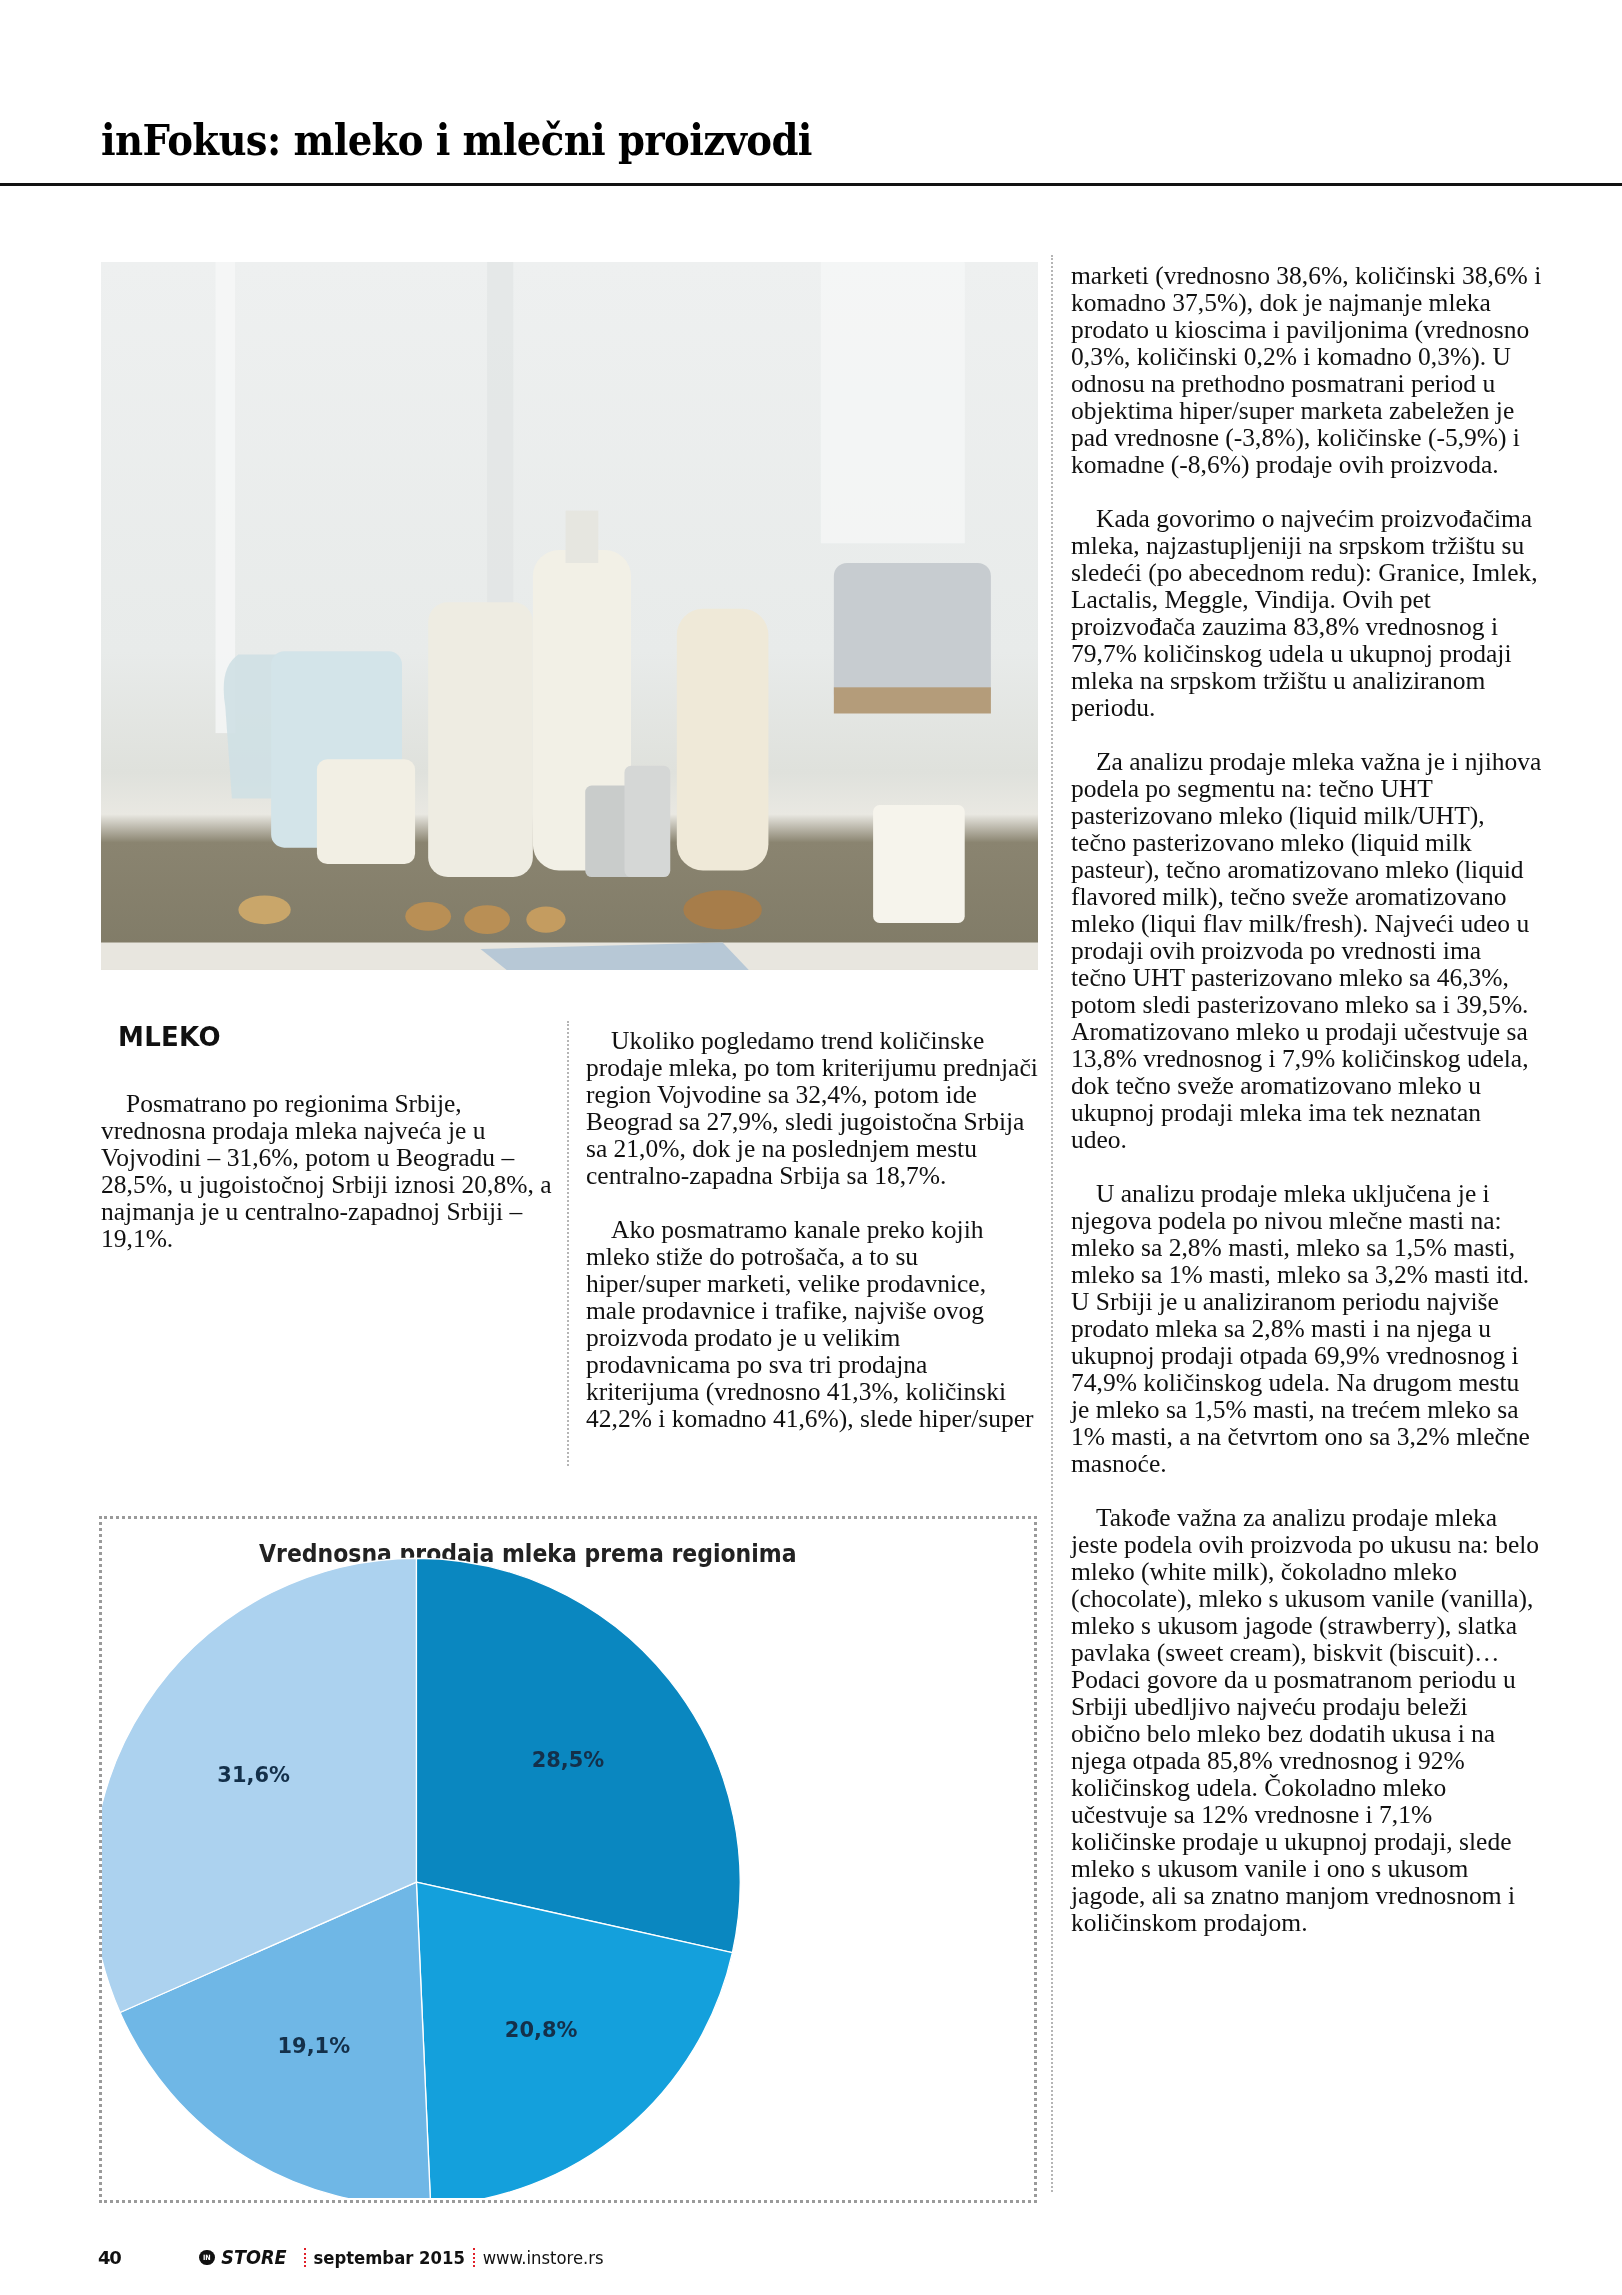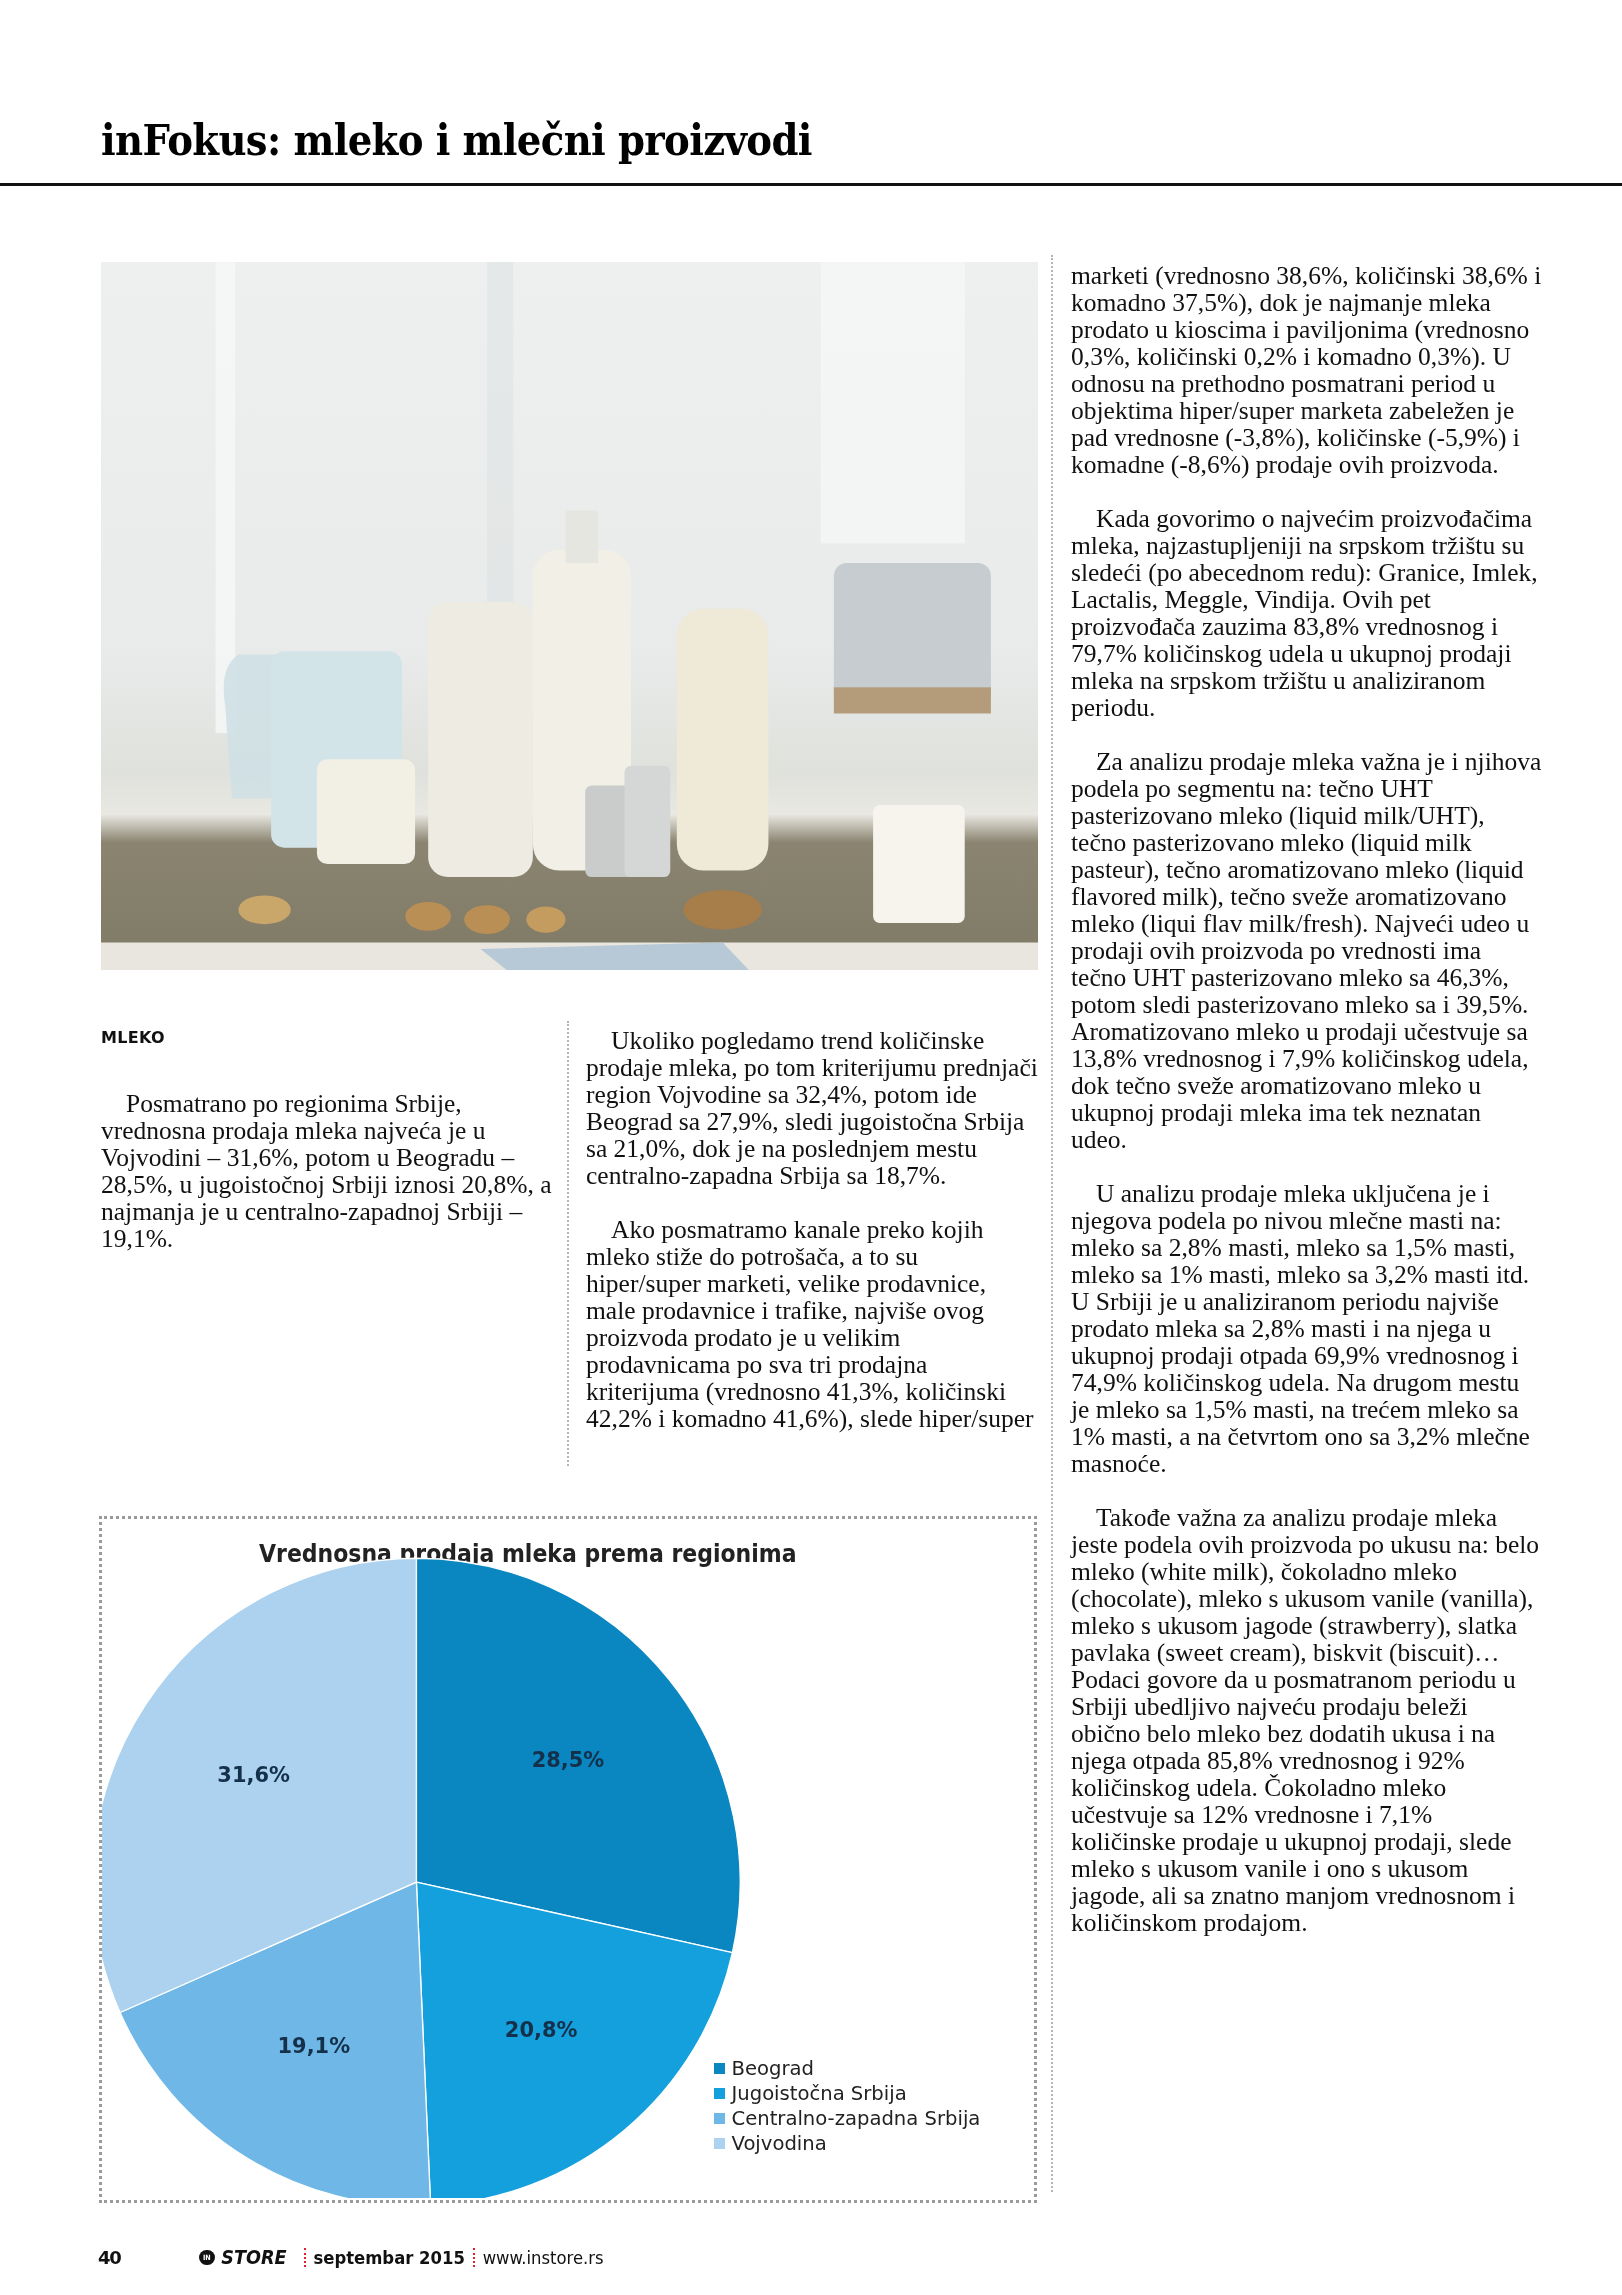--- a/index.html
+++ b/index.html
@@ -18,21 +18,21 @@
     position: absolute; left: 101px; top: 262px; width: 937px; height: 708px; overflow: hidden;
     background: linear-gradient(180deg, #eef0f0 0%, #e8ebea 55%, #dfe1dc 72%, #e9e8e2 78%, #8a8470 82%, #7f7a66 100%);
   }
   #hero-photo svg { position: absolute; left: 0; top: 0; }
 
   .col-text { position: absolute; font-family: "Liberation Serif", "DejaVu Serif", serif; font-size: 25.5px; line-height: 27px; color: #111; }
   .col-text p { margin: 0 0 27px 0; text-indent: 25px; }
   .col-text p:last-child { margin-bottom: 0; }
 
   #col1 { left: 101px; top: 1024px; width: 452px; }
-  #section-heading { font-family: "DejaVu Sans", "Liberation Sans", sans-serif; font-weight: bold; font-size: 16px; margin: 0 0 39px 0; letter-spacing: 0.3px; }
+  #section-heading { font-family: "DejaVu Sans", "Liberation Sans", sans-serif; font-weight: bold; font-size: 26px; margin: 0 0 39px 17px; letter-spacing: 0.3px; }
   #col2 { left: 586px; top: 1027px; width: 452px; }
   #col3 { left: 1071px; top: 262px; width: 471px; }
 
   .vrule { position: absolute; border-left: 2px dotted #b5b5b5; }
   #vrule-col2 { left: 567px; top: 1021px; height: 445px; }
   #vrule-col3 { left: 1051px; top: 255px; height: 1937px; }
 
   #chart-box {
     position: absolute; left: 99px; top: 1516px; width: 938px; height: 687px;
     border: 3.9px dotted #9a9a9a; border-right-width: 3.9px; box-sizing: border-box;
@@ -128,38 +128,20 @@
         <path d="M480,555 L501.7642185673431,1049.5213026656718 A495,495 0 0 1 26.955619552645828,754.438685678263 Z" fill="#6fb7e6" stroke="#ffffff" stroke-width="2"></path>
         <path d="M480,555 L26.955619552645828,754.438685678263 A495,495 0 0 1 479.9999999999999,60 Z" fill="#acd2ef" stroke="#ffffff" stroke-width="2"></path>
       </g>
     <g id="pie-labels">
         <text x="711.7878309794839" y="369.30293106829555" text-anchor="middle" dominant-baseline="middle" font-family="&quot;DejaVu Sans&quot;, &quot;Liberation Sans&quot;, sans-serif" font-weight="bold" font-size="32" fill="#14304a">28,5%</text>
         <text x="670.7490379934455" y="782.6484230223768" text-anchor="middle" dominant-baseline="middle" font-family="&quot;DejaVu Sans&quot;, &quot;Liberation Sans&quot;, sans-serif" font-weight="bold" font-size="32" fill="#14304a">20,8%</text>
         <text x="323.2298829523153" y="807.254098878205" text-anchor="middle" dominant-baseline="middle" font-family="&quot;DejaVu Sans&quot;, &quot;Liberation Sans&quot;, sans-serif" font-weight="bold" font-size="32" fill="#14304a">19,1%</text>
         <text x="231.2541721074839" y="392.7208790199221" text-anchor="middle" dominant-baseline="middle" font-family="&quot;DejaVu Sans&quot;, &quot;Liberation Sans&quot;, sans-serif" font-weight="bold" font-size="32" fill="#14304a">31,6%</text>
       </g>
   </svg>
-  <div id="legend">
-    <div class="legend-item">
-      <span class="legend-swatch" style="background: rgb(10, 135, 192);"></span>
-      <span>Beograd</span>
-    </div>
-    <div class="legend-item">
-      <span class="legend-swatch" style="background: rgb(20, 160, 220);"></span>
-      <span>Jugoistočna Srbija</span>
-    </div>
-    <div class="legend-item">
-      <span class="legend-swatch" style="background: rgb(111, 183, 230);"></span>
-      <span>Centralno-zapadna Srbija</span>
-    </div>
-    <div class="legend-item">
-      <span class="legend-swatch" style="background: rgb(172, 210, 239);"></span>
-      <span>Vojvodina</span>
-    </div>
-  </div>
 </div>
 
 <div id="footer">
   <span id="page-number">40</span>
   <div id="footer-brand">
     <span id="in-logo">IN</span>
     <span id="brand-name">STORE</span>
     <span class="red-sep"></span>
     <span id="issue-date">septembar 2015</span>
     <span class="red-sep"></span>

